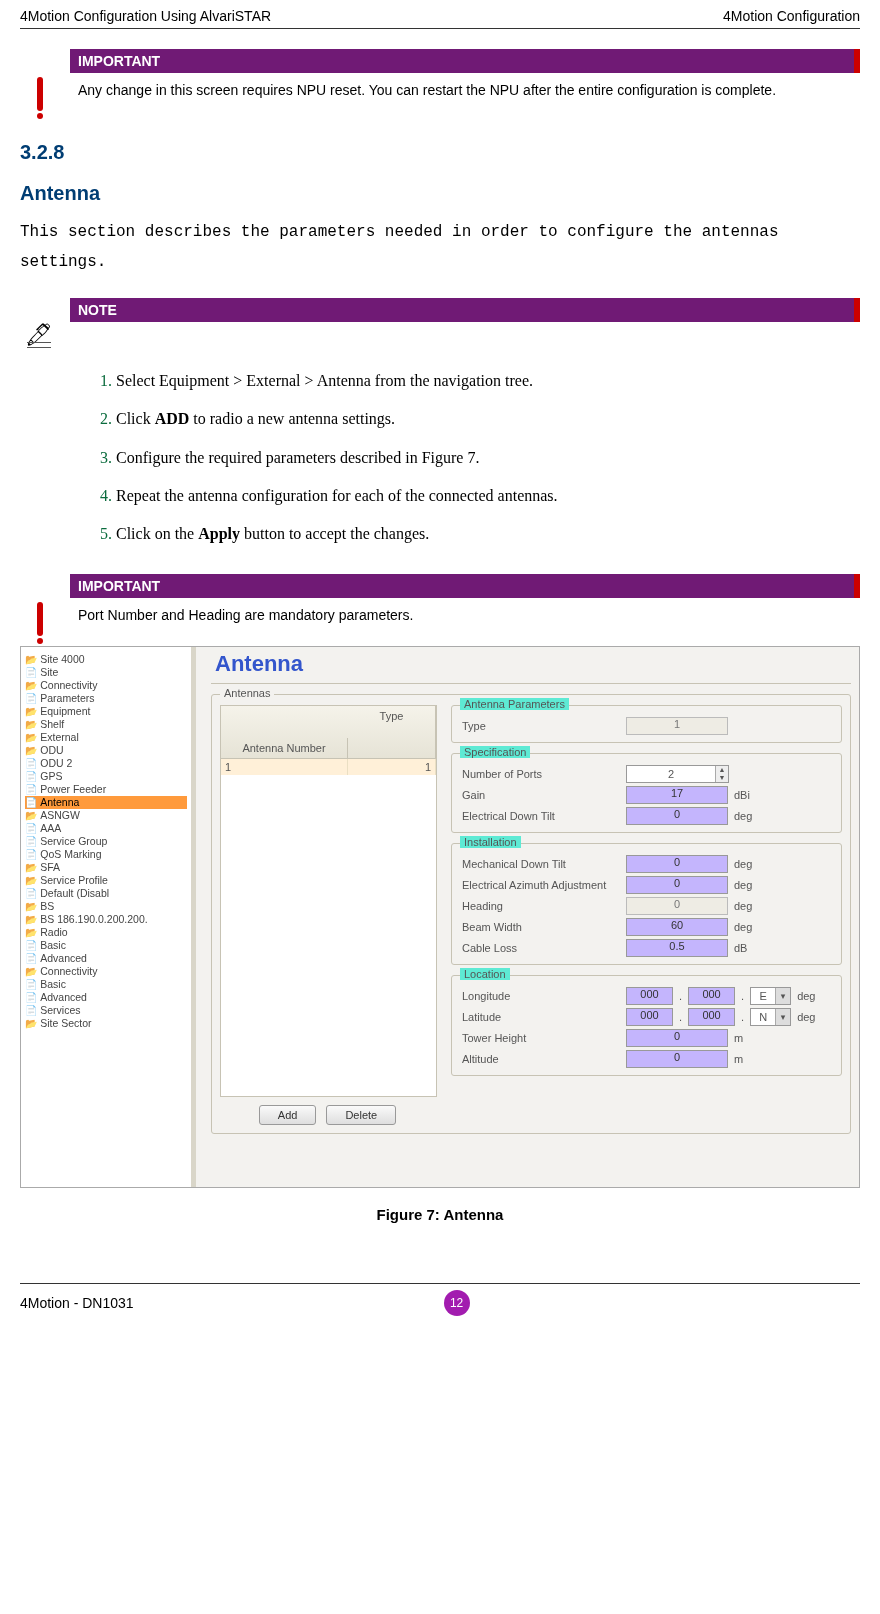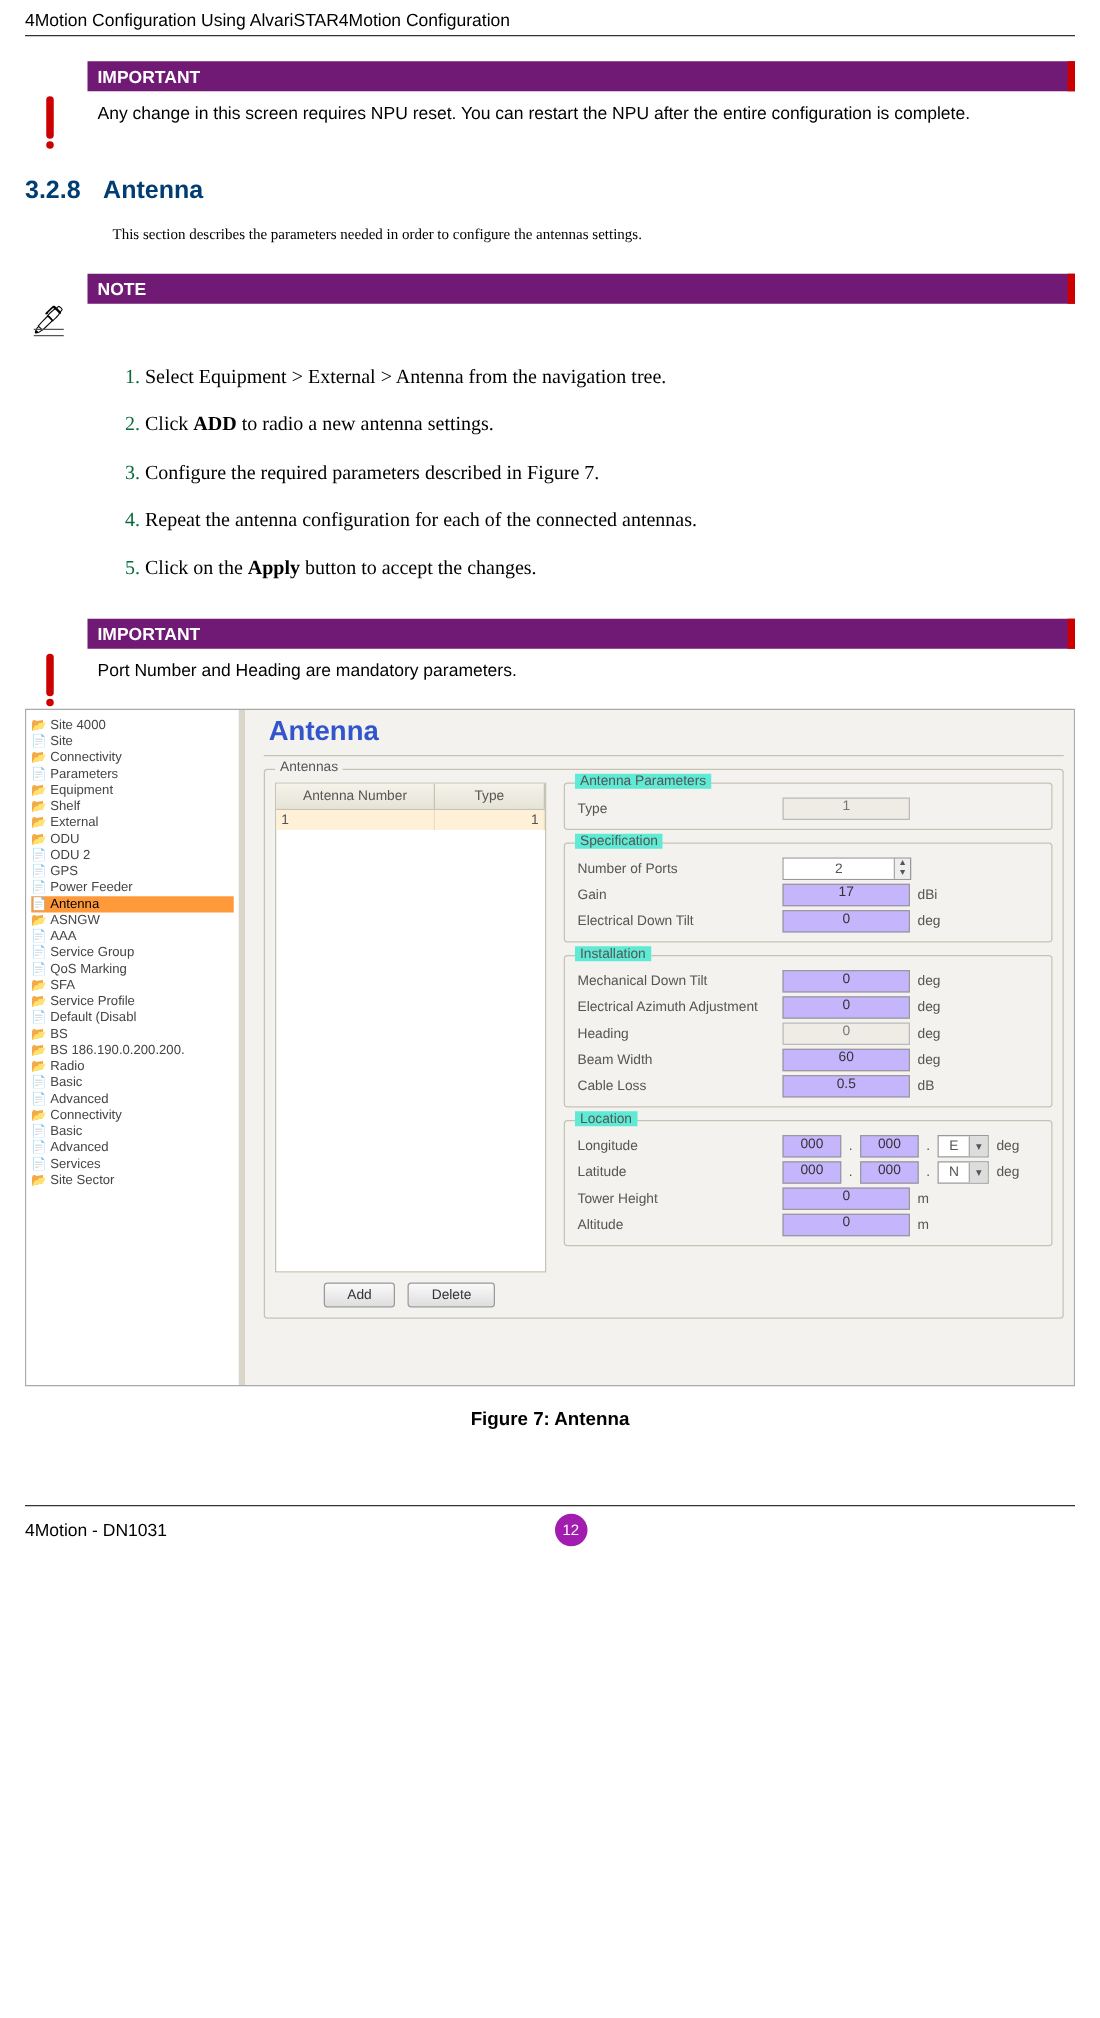--- a/index.html
+++ b/index.html
@@ -9,20 +9,21 @@
     font-size: 14px;
     color: #000;
     background: #fff;
     width: 880px;
   }
   .page {
     padding: 0 20px;
   }
   .top-header {
     display: flex;
+    justify-content: space-between;
     padding: 8px 0 4px 0;
     border-bottom: 1px solid #333;
   }
   .top-header span { font-size: 14px; }
   .callout {
     margin: 20px 0 10px 0;
     display: flex;
     align-items: flex-start;
     gap: 10px;
   }
@@ -81,28 +82,28 @@
     left: 2px;
     width: 24px;
     border-top: 1px solid #555;
     border-bottom: 1px solid #555;
     height: 4px;
   }
   .h-section {
     display: flex;
     gap: 18px;
     margin: 30px 0 12px 0;
+    flex-direction: column;
   }
   .h-num { color: #003d73; font-weight: bold; font-size: 20px; }
   .h-title { color: #003d73; font-weight: bold; font-size: 20px; }
   .body-text {
-    font-family: Liberation Serif, serif;
-    font-size: 12px;
+    font-family: Liberation Mono, monospace;
+    font-size: 16px;
     line-height: 1.9;
-    margin-left: 70px;
     margin-right: 10px;
   }
   ol.steps {
     font-family: Georgia, 'Times New Roman', serif;
     font-size: 16px;
     margin: 10px 0 10px 70px;
     padding-left: 26px;
   }
   ol.steps li {
     padding: 8px 0;
@@ -188,21 +189,21 @@
     display: flex;
     background: linear-gradient(#f5f3ea,#e6e3d6);
     border-bottom: 1px solid #c7c3b4;
   }
   .grid-head div {
     padding: 4px;
     border-right: 1px solid #c7c3b4;
     text-align: center;
     color: #555;
   }
-  .grid-head .c1 { width: 118px; }
+  .grid-head .c1 { width: 118px; margin-top: 32px; }
   .grid-head .c2 { flex:1; }
   .grid-row { display:flex; background:#fff0d8; }
   .grid-row div { padding: 2px 4px; border-right:1px solid #eadfc3; }
   .grid-row .c1 { width: 118px; }
   .grid-row .c2 { flex:1; text-align:right; }
   .btn-row { display:flex; gap:10px; justify-content:center; margin-top:8px;}
   .btn {
     background: linear-gradient(#fafafa,#dedede);
     border: 1px solid #999;
     border-radius: 3px;

